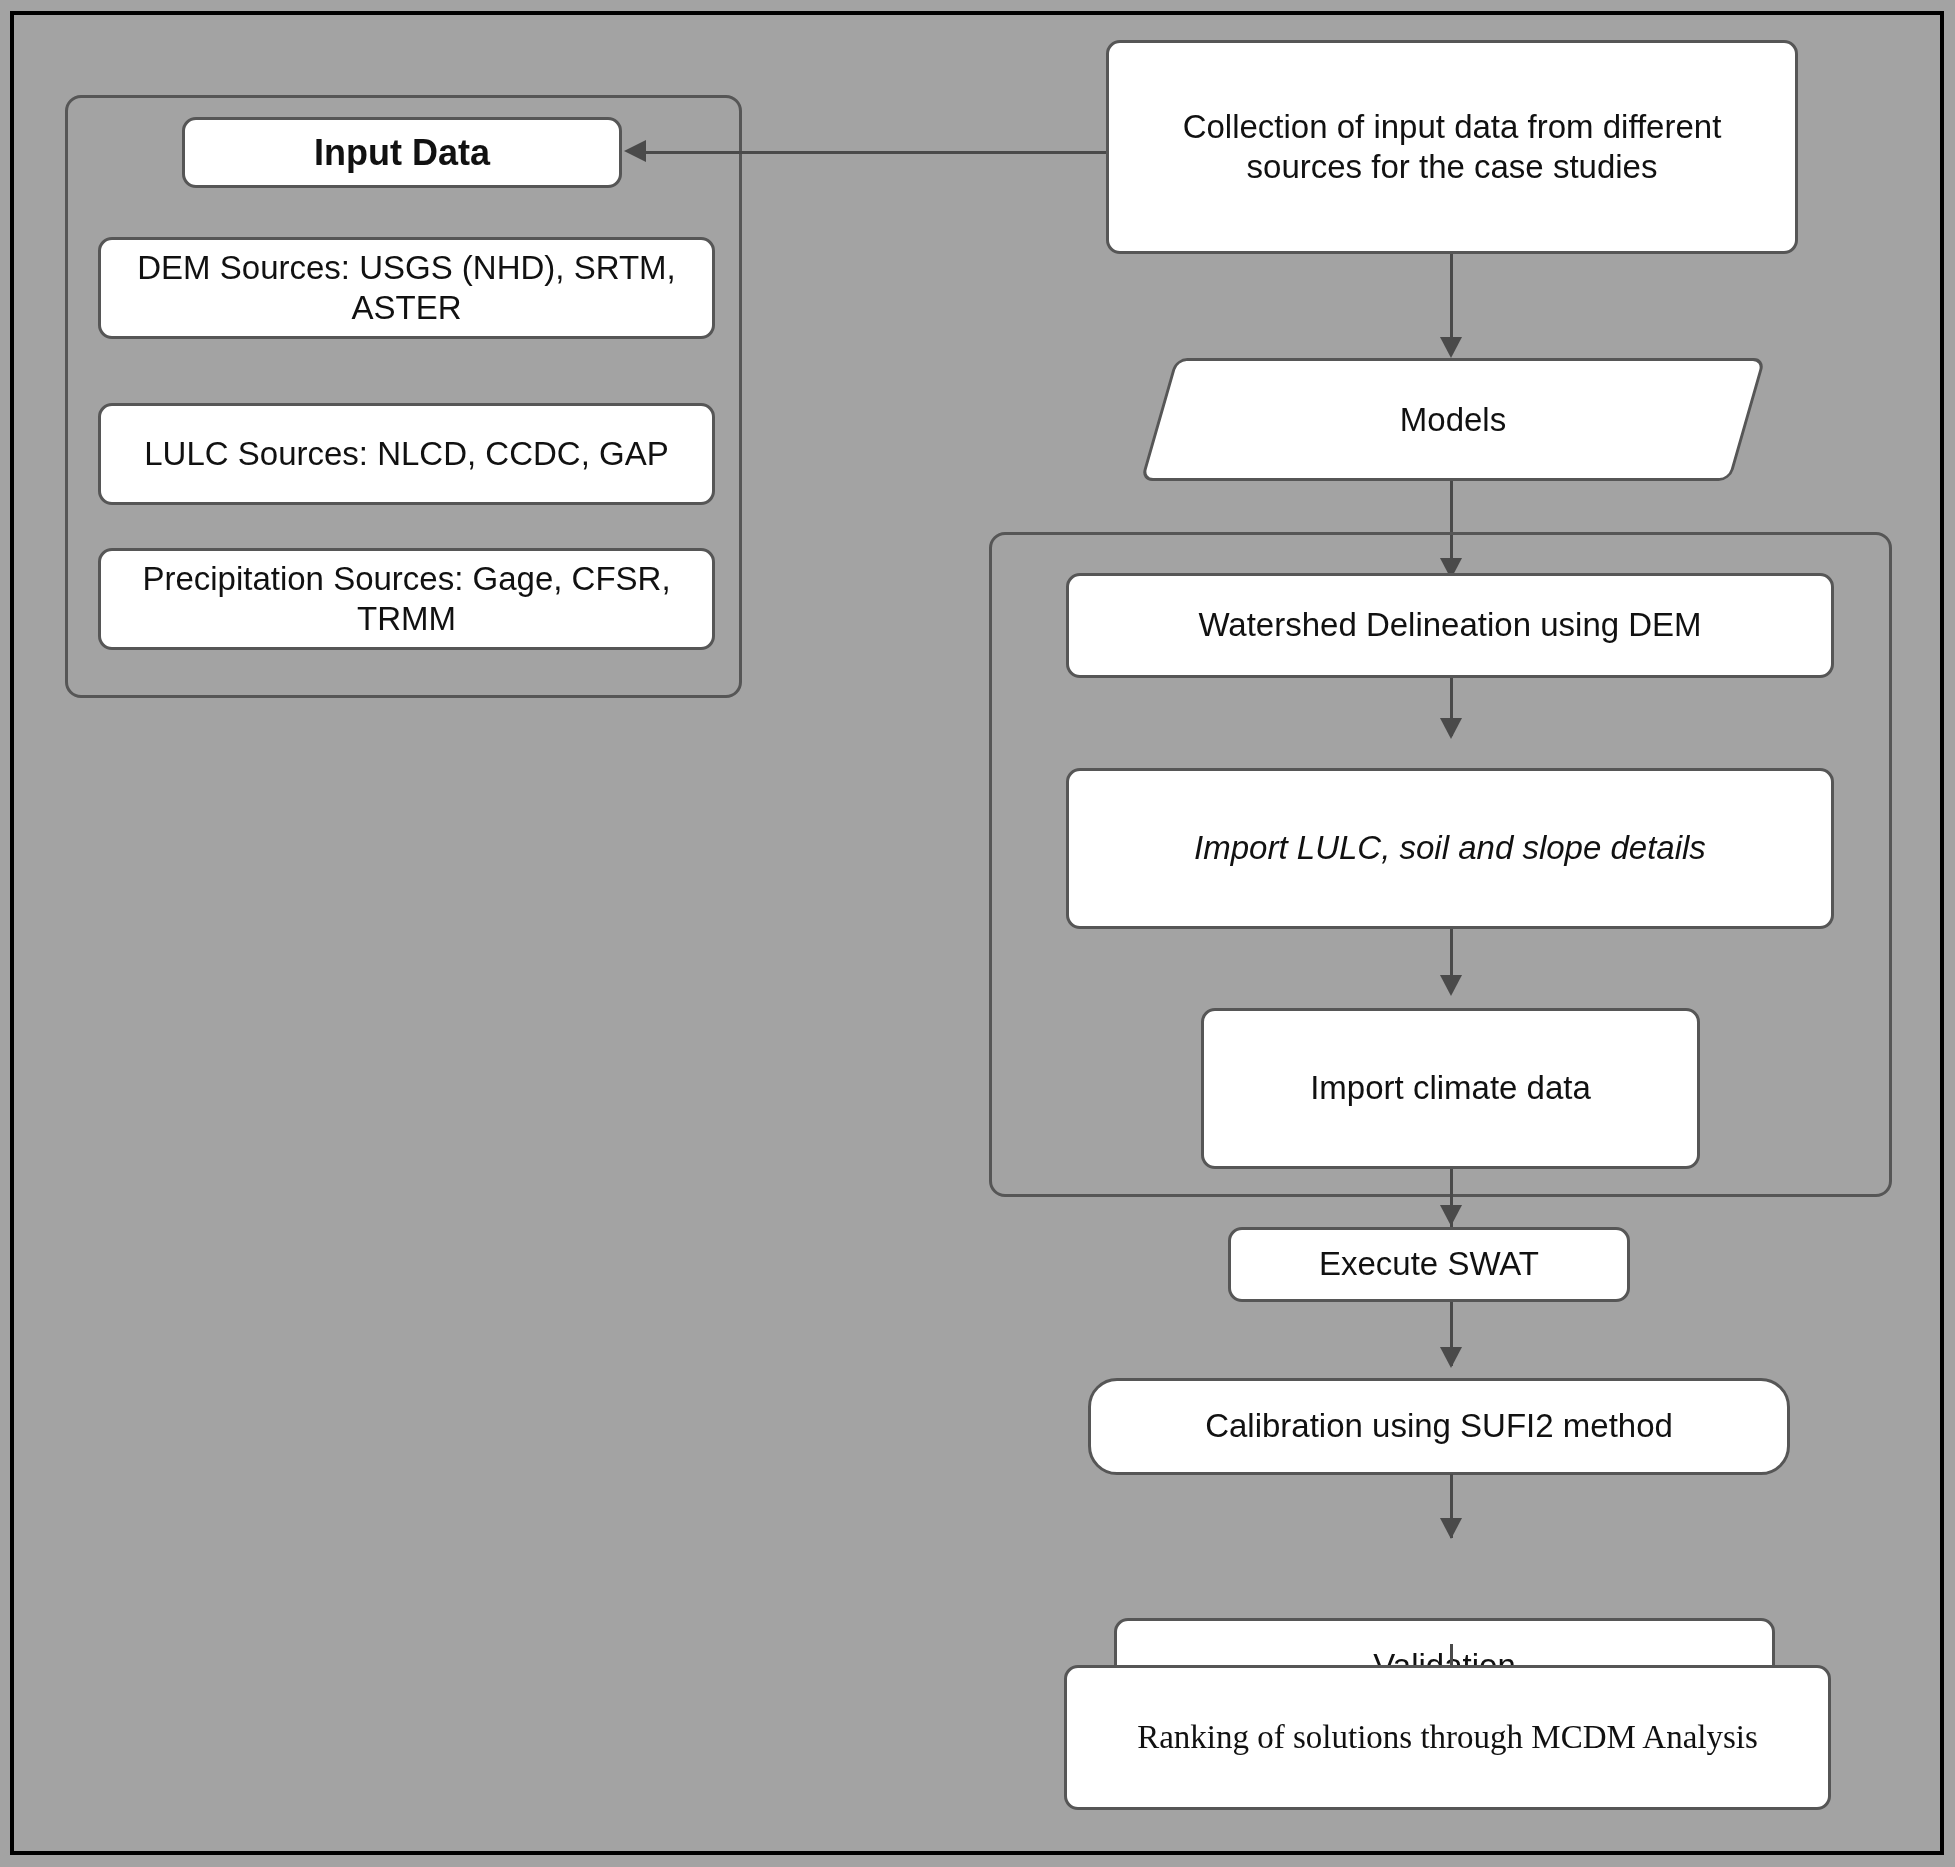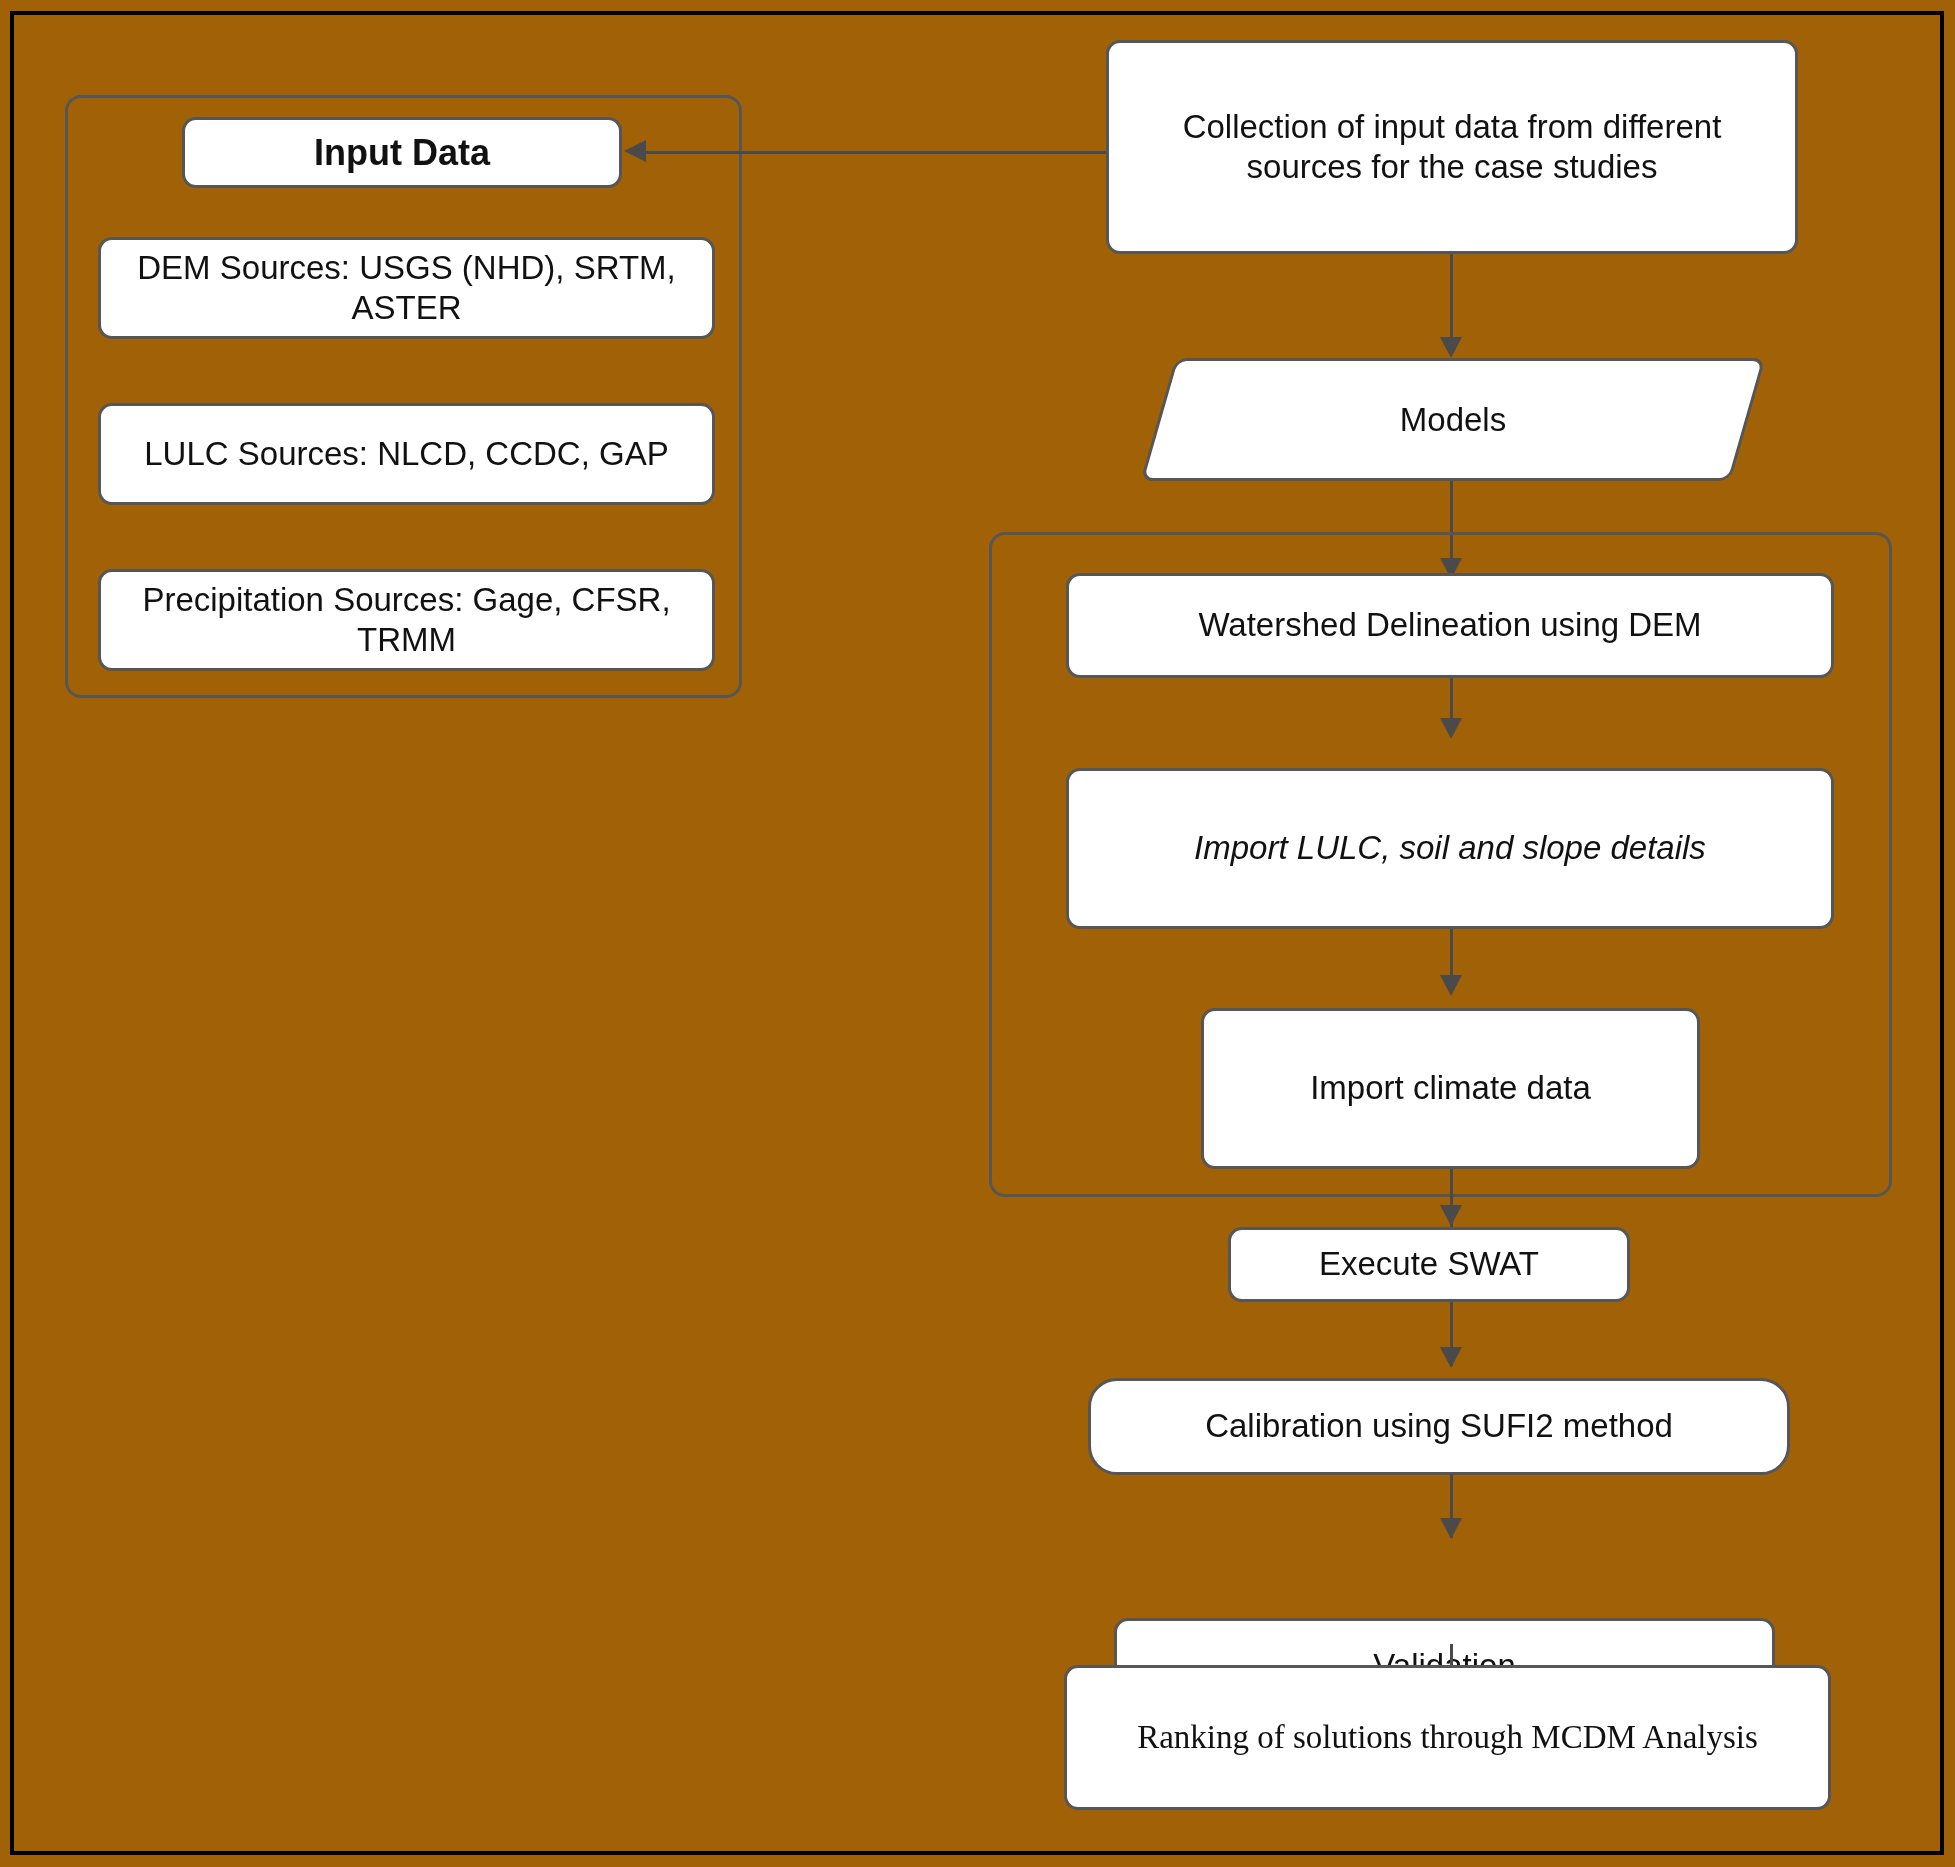--- a/index.html
+++ b/index.html
@@ -8,21 +8,21 @@
     background: #ffffff;
   }
   body {
     font-family: "Liberation Sans", sans-serif;
   }
 
   #canvas {
     position: relative;
     width: 1955px;
     height: 1868px;
-    background: #a16207;
+    background: #a3a3a3;
     overflow: hidden;
   }
 
   
   #outer-frame {
     position: absolute;
     left: 9.7px;
     top: 10.7px;
     width: 1934px;
     height: 1844px;
@@ -113,21 +113,21 @@
   <div id="outer-frame"></div>
 
   <div class="group" style="left:65px; top:95px; width:677px; height:603px;"></div>
 
   <div class="node bold" style="left:182px; top:117px; width:440px; height:71px; font-size:36px;">Input Data</div>
 
   <div class="node" style="left:98px; top:237px; width:617px; height:102px;">DEM Sources: USGS (NHD), SRTM, ASTER</div>
 
   <div class="node" style="left:98px; top:403px; width:617px; height:102px;">LULC Sources: NLCD, CCDC, GAP</div>
 
-  <div class="node" style="left:98px; top:569px; width:617px; height:102px;">Precipitation Sources: Gage, CFSR, TRMM</div>
+  <div class="node" style="left:98px; top:548px; width:617px; height:102px;">Precipitation Sources: Gage, CFSR, TRMM</div>
 
   <div class="node" style="left:1106px; top:40px; width:692px; height:214px;">Collection of input data from different sources for the case studies</div>
 
   <div class="hline" style="left:643px; top:151px; width:463px;"></div>
   <div class="arrow-left" style="left:624px; top:140px;"></div>
 
   <div class="vline" style="left:1450px; top:254px; height:92px;"></div>
   <div class="arrow-down" style="left:1440px; top:337px;"></div>
 
   <div class="parallelogram" style="left:1158px; top:358px; width:590px; height:123px;">

